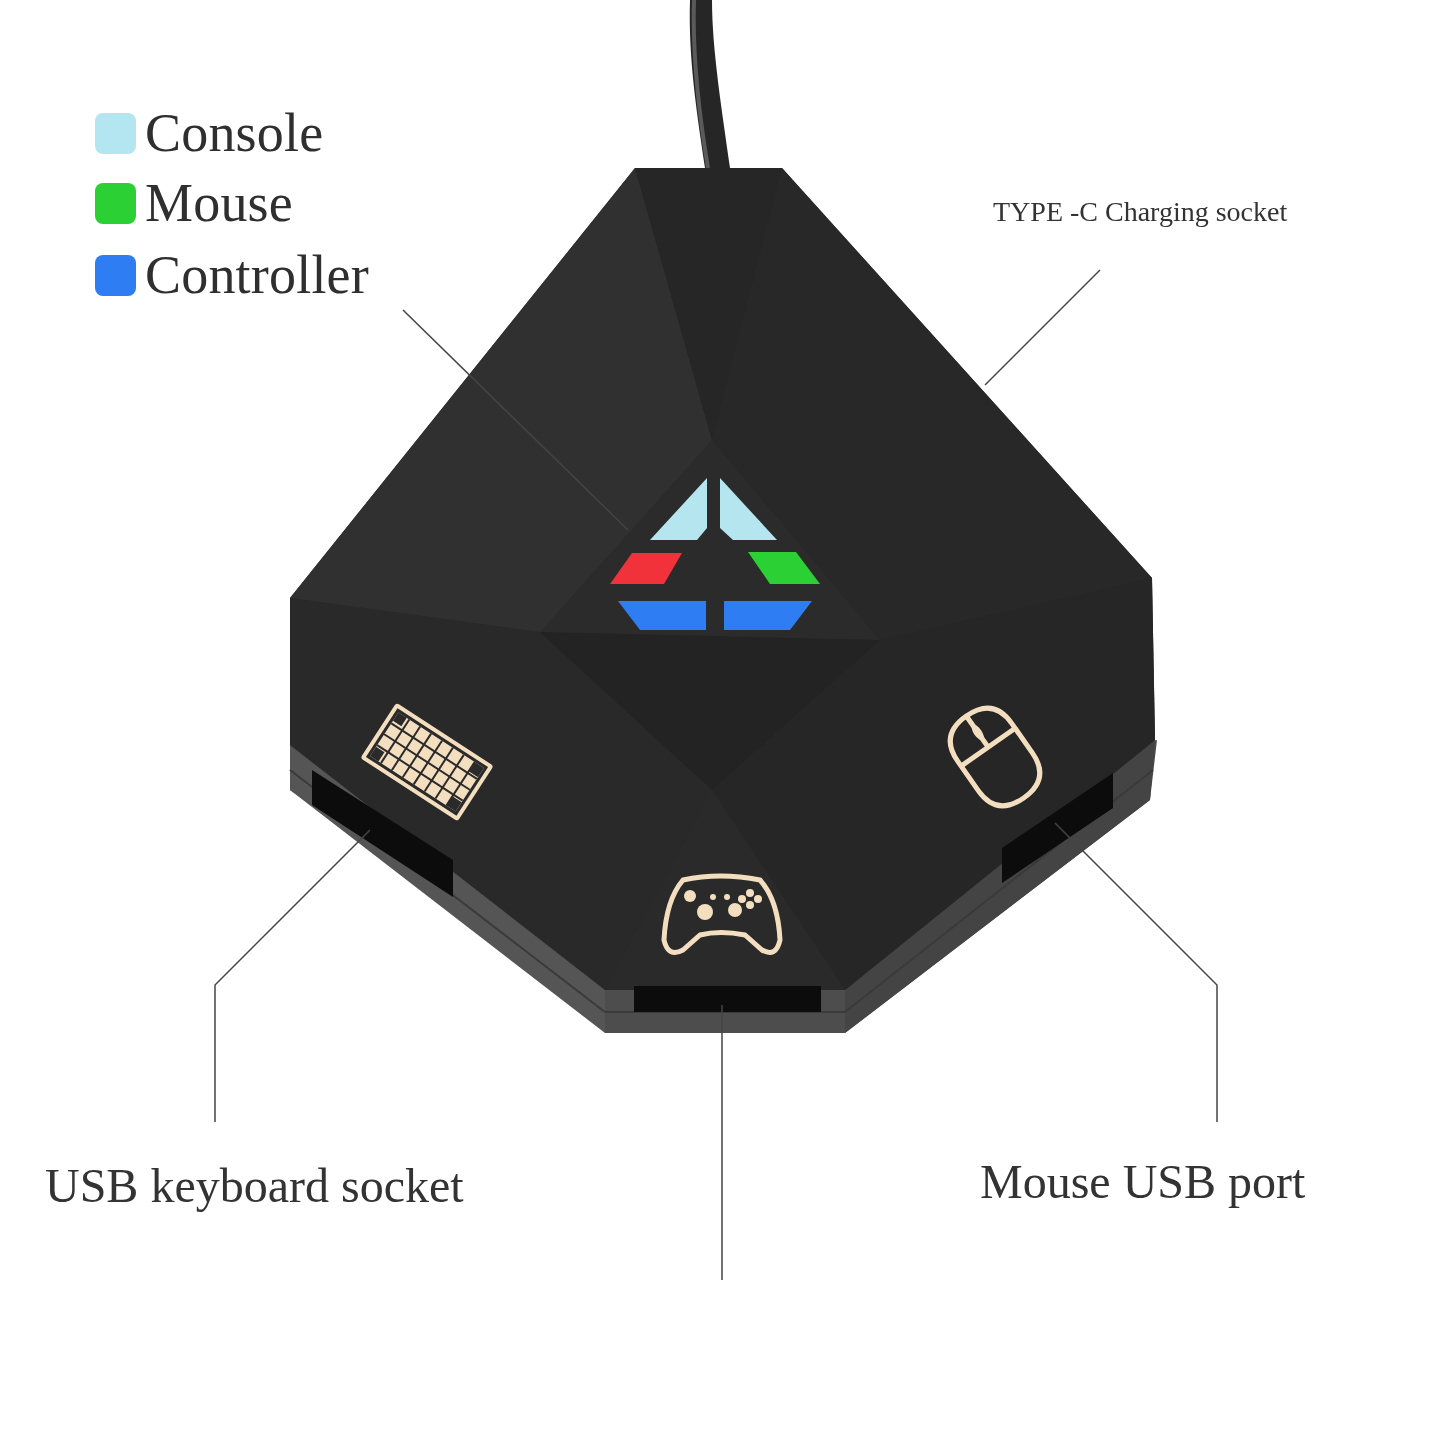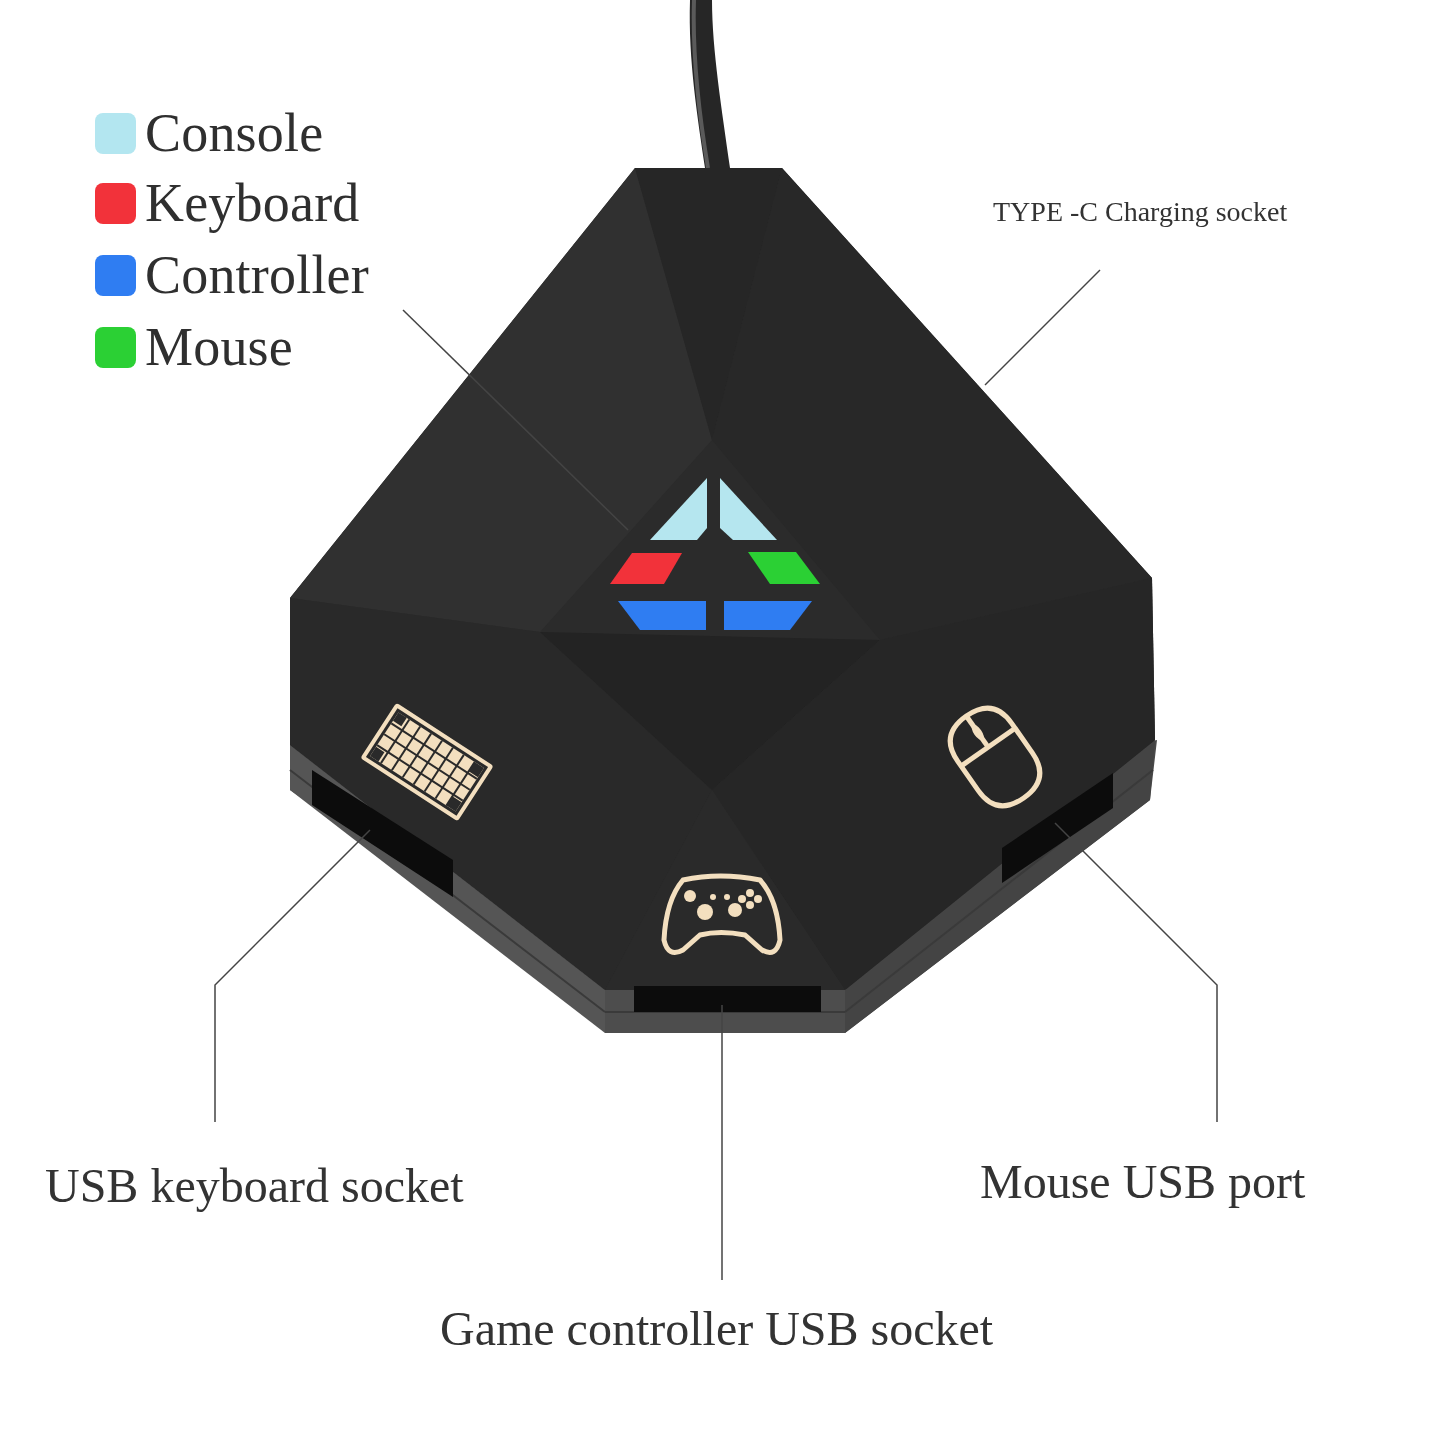--- a/index.html
+++ b/index.html
@@ -109,30 +109,25 @@
       <polyline points="1055,823 1217,985 1217,1122"></polyline>
     </g>
   </svg>
 
   <div class="legend">
     <div class="legend-item">
       <span class="swatch" style="background:#b3e6f0"></span>
       <span class="legend-label">Console</span>
     </div>
     <div class="legend-item">
-      <span class="swatch" style="background:#f2323a"></span>
-      <span class="legend-label">Keyboard</span>
+      <span class="swatch" style="background:#2bd034"></span>
+      <span class="legend-label">Mouse</span>
     </div>
     <div class="legend-item">
       <span class="swatch" style="background:#2f7df2"></span>
       <span class="legend-label">Controller</span>
     </div>
-    <div class="legend-item">
-      <span class="swatch" style="background:#2bd034"></span>
-      <span class="legend-label">Mouse</span>
-    </div>
   </div>
 
   <div class="callout typec">TYPE -C Charging socket</div>
   <div class="callout kbd">USB keyboard socket</div>
-  <div class="callout game">Game controller USB socket</div>
   <div class="callout mouse">Mouse USB port</div>
 </div>
 
 </body></html>

